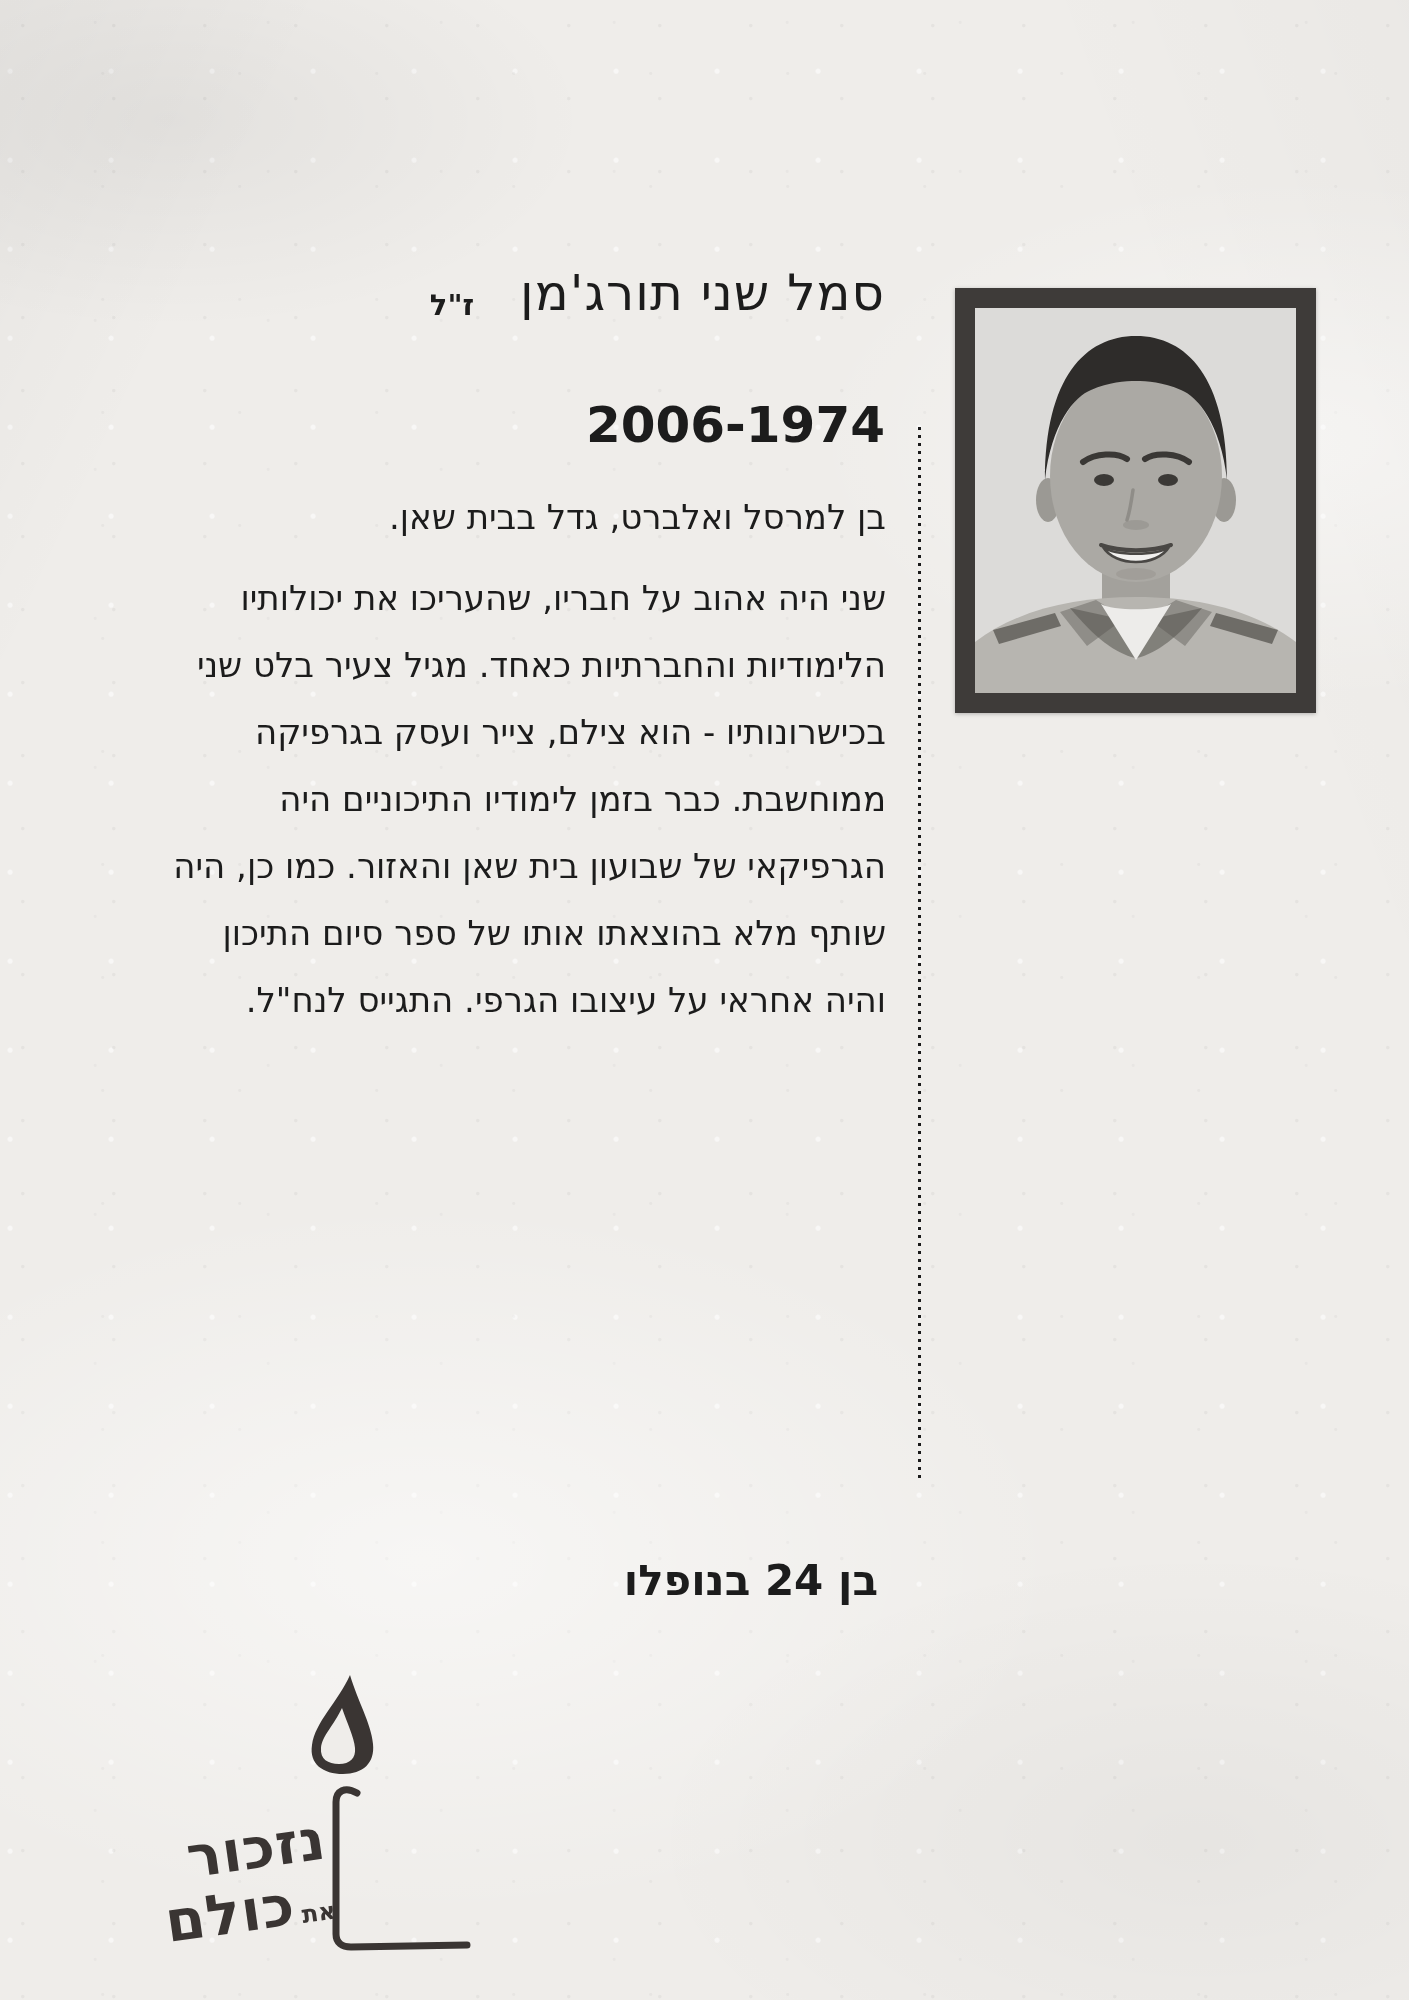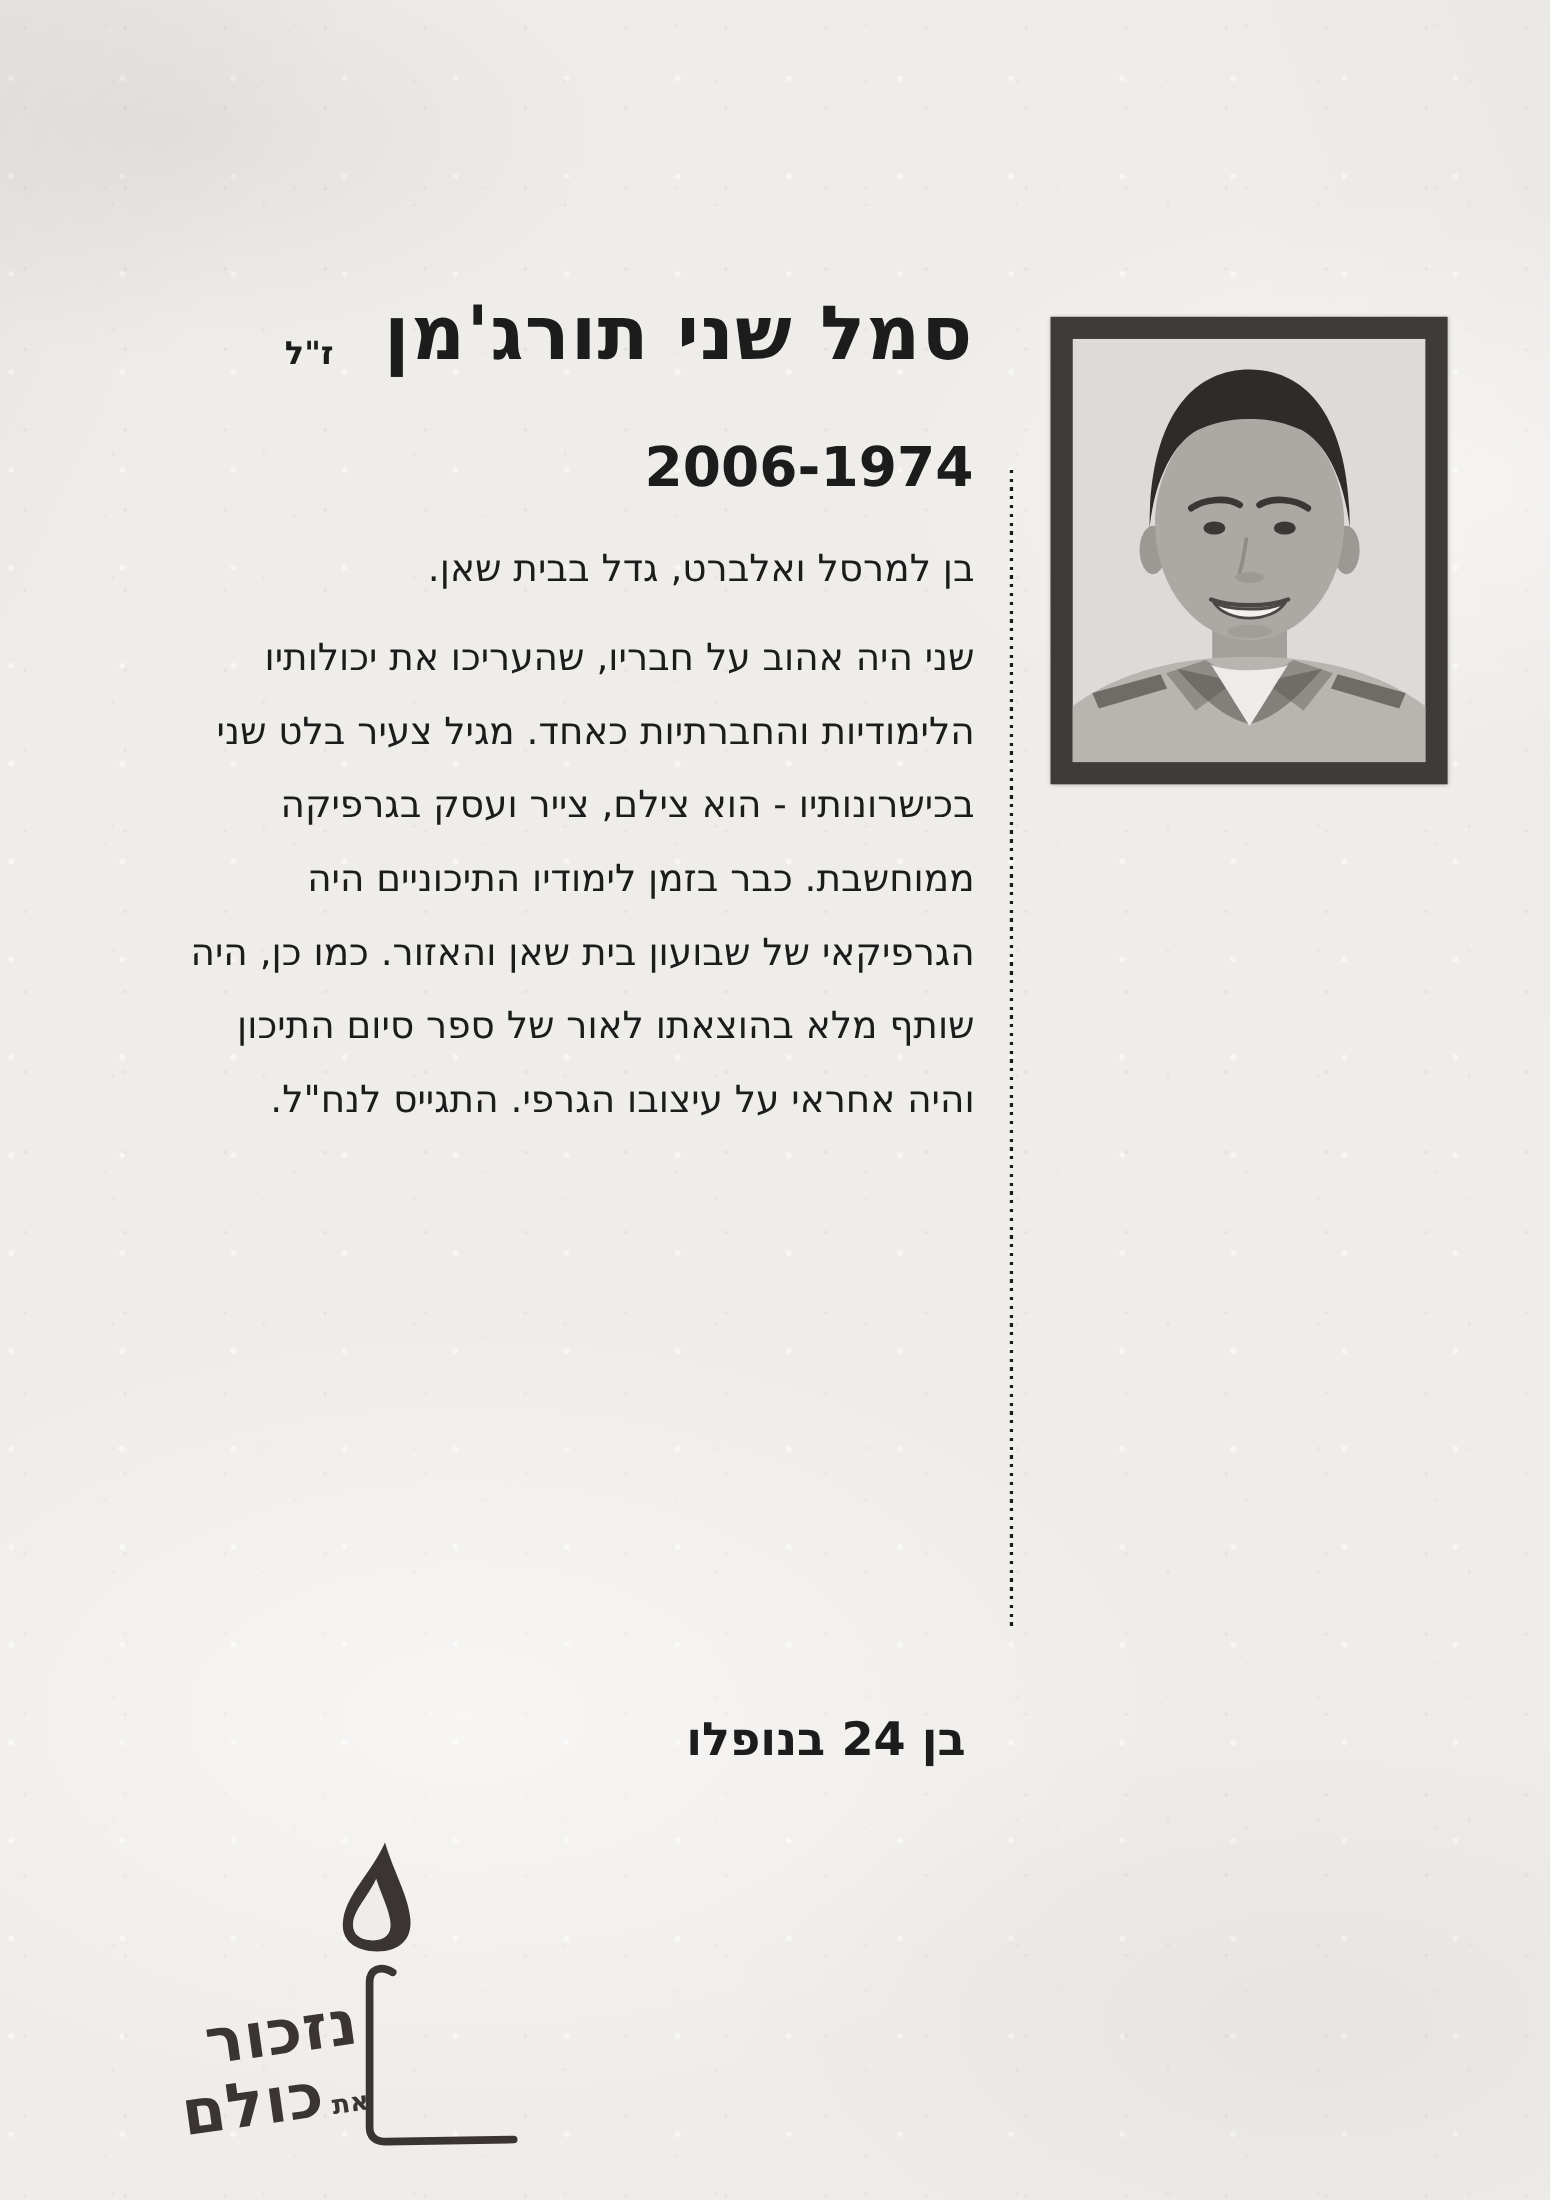--- a/index.html
+++ b/index.html
@@ -43,21 +43,21 @@
   }
   .photo-frame svg{display:block;width:100%;height:100%;}
 
   
   .title-row{
     position:absolute;right:524px;top:264px;
     direction:rtl;white-space:nowrap;
     color:var(--ink,#1C1C1C);
   }
   .title-row .name{
-    font-size:68px;font-weight:bold;letter-spacing:1px;
+    font-size:50px;font-weight:normal;letter-spacing:1px;
   }
   .title-row .zl{
     font-size:29px;font-weight:bold;
     margin-right:46px;position:relative;top:5px;
   }
   .years{
     position:absolute;right:524px;top:396px;
     direction:ltr;font-size:50px;font-weight:bold;
     color:var(--ink,#1C1C1C);letter-spacing:0px;
   }
@@ -147,21 +147,21 @@
   <header class="title-row">
     <span class="name">סמל שני תורג'מן</span><span class="zl">ז"ל</span>
   </header>
 
   <div class="years">2006-1974</div>
 
   <div class="separator"></div>
 
   <section class="bio">
     <p>בן למרסל ואלברט, גדל בבית שאן.</p>
-    <p>שני היה אהוב על חבריו, שהעריכו את יכולותיו הלימודיות והחברתיות כאחד. מגיל צעיר בלט שני בכישרונותיו - הוא צילם, צייר ועסק בגרפיקה ממוחשבת. כבר בזמן לימודיו התיכוניים היה הגרפיקאי של שבועון בית שאן והאזור. כמו כן, היה שותף מלא בהוצאתו לאור של ספר סיום התיכון והיה אחראי על עיצובו הגרפי. התגייס לנח"ל.</p>
+    <p>שני היה אהוב על חבריו, שהעריכו את יכולותיו הלימודיות והחברתיות כאחד. מגיל צעיר בלט שני בכישרונותיו - הוא צילם, צייר ועסק בגרפיקה ממוחשבת. כבר בזמן לימודיו התיכוניים היה הגרפיקאי של שבועון בית שאן והאזור. כמו כן, היה שותף מלא בהוצאתו אותו של ספר סיום התיכון והיה אחראי על עיצובו הגרפי. התגייס לנח"ל.</p>
   </section>
 
   <div class="age">בן 24 בנופלו</div>
 
   <div class="logo">
     <svg viewBox="0 0 380 330" role="img">
 
       <path d="M235,25 C223,52 200,72 197,95 C194,114 208,124 228,124
                C248,124 260,113 258,94 C256,73 243,52 235,25 Z" fill="#3A3533"></path>
       <path d="M227,58 C219,75 207,86 206,98 C205,109 213,114 224,114

